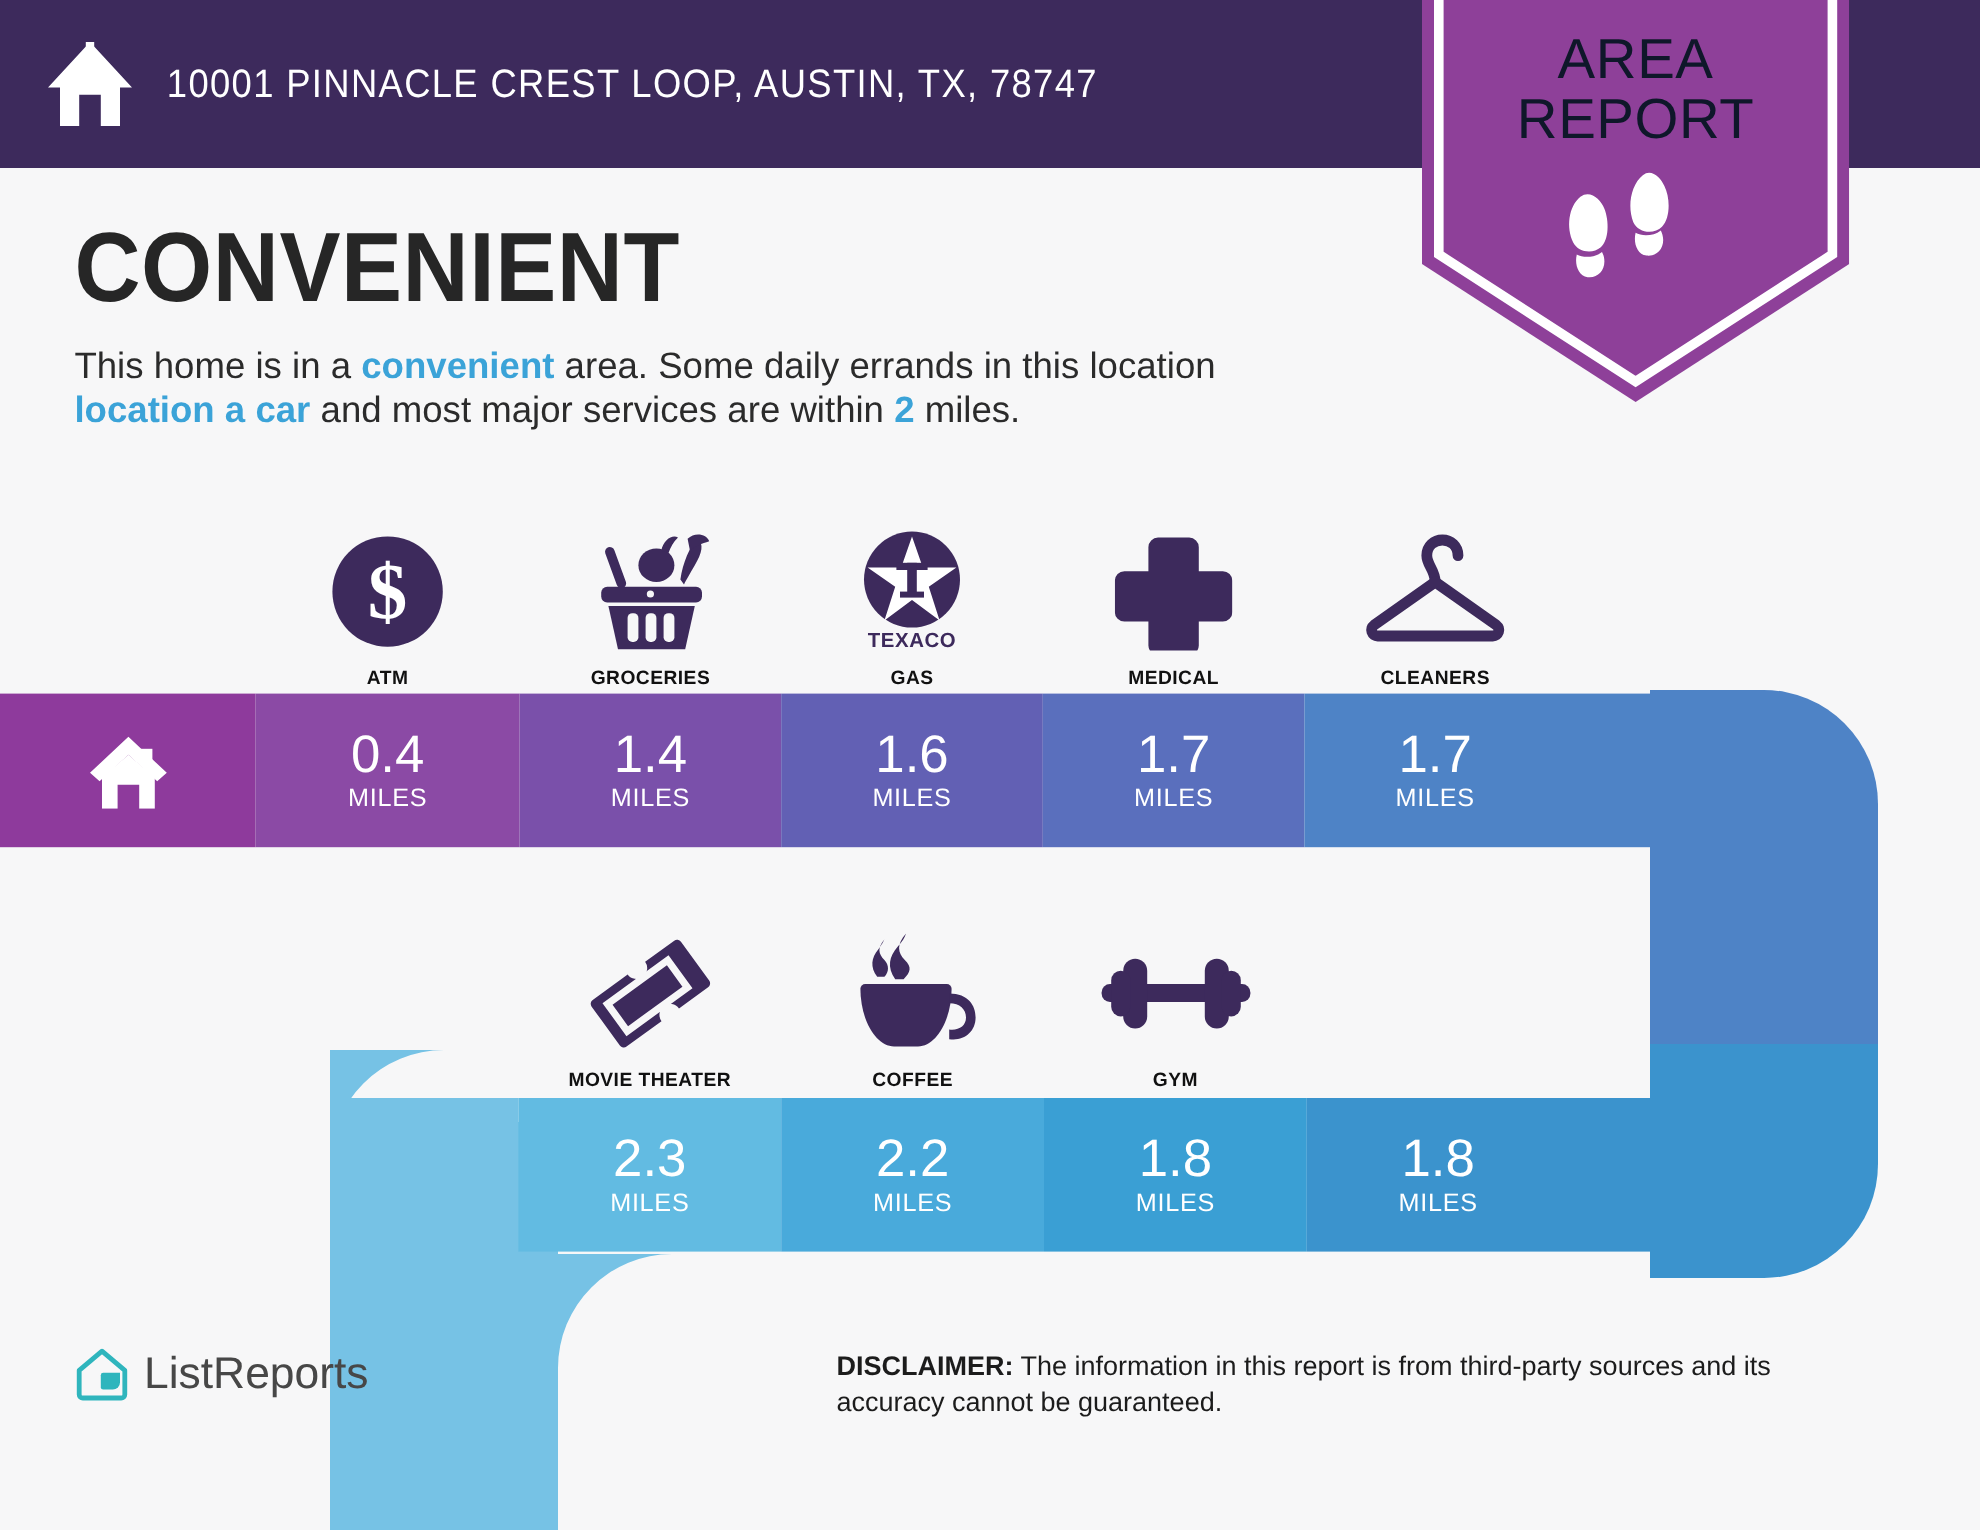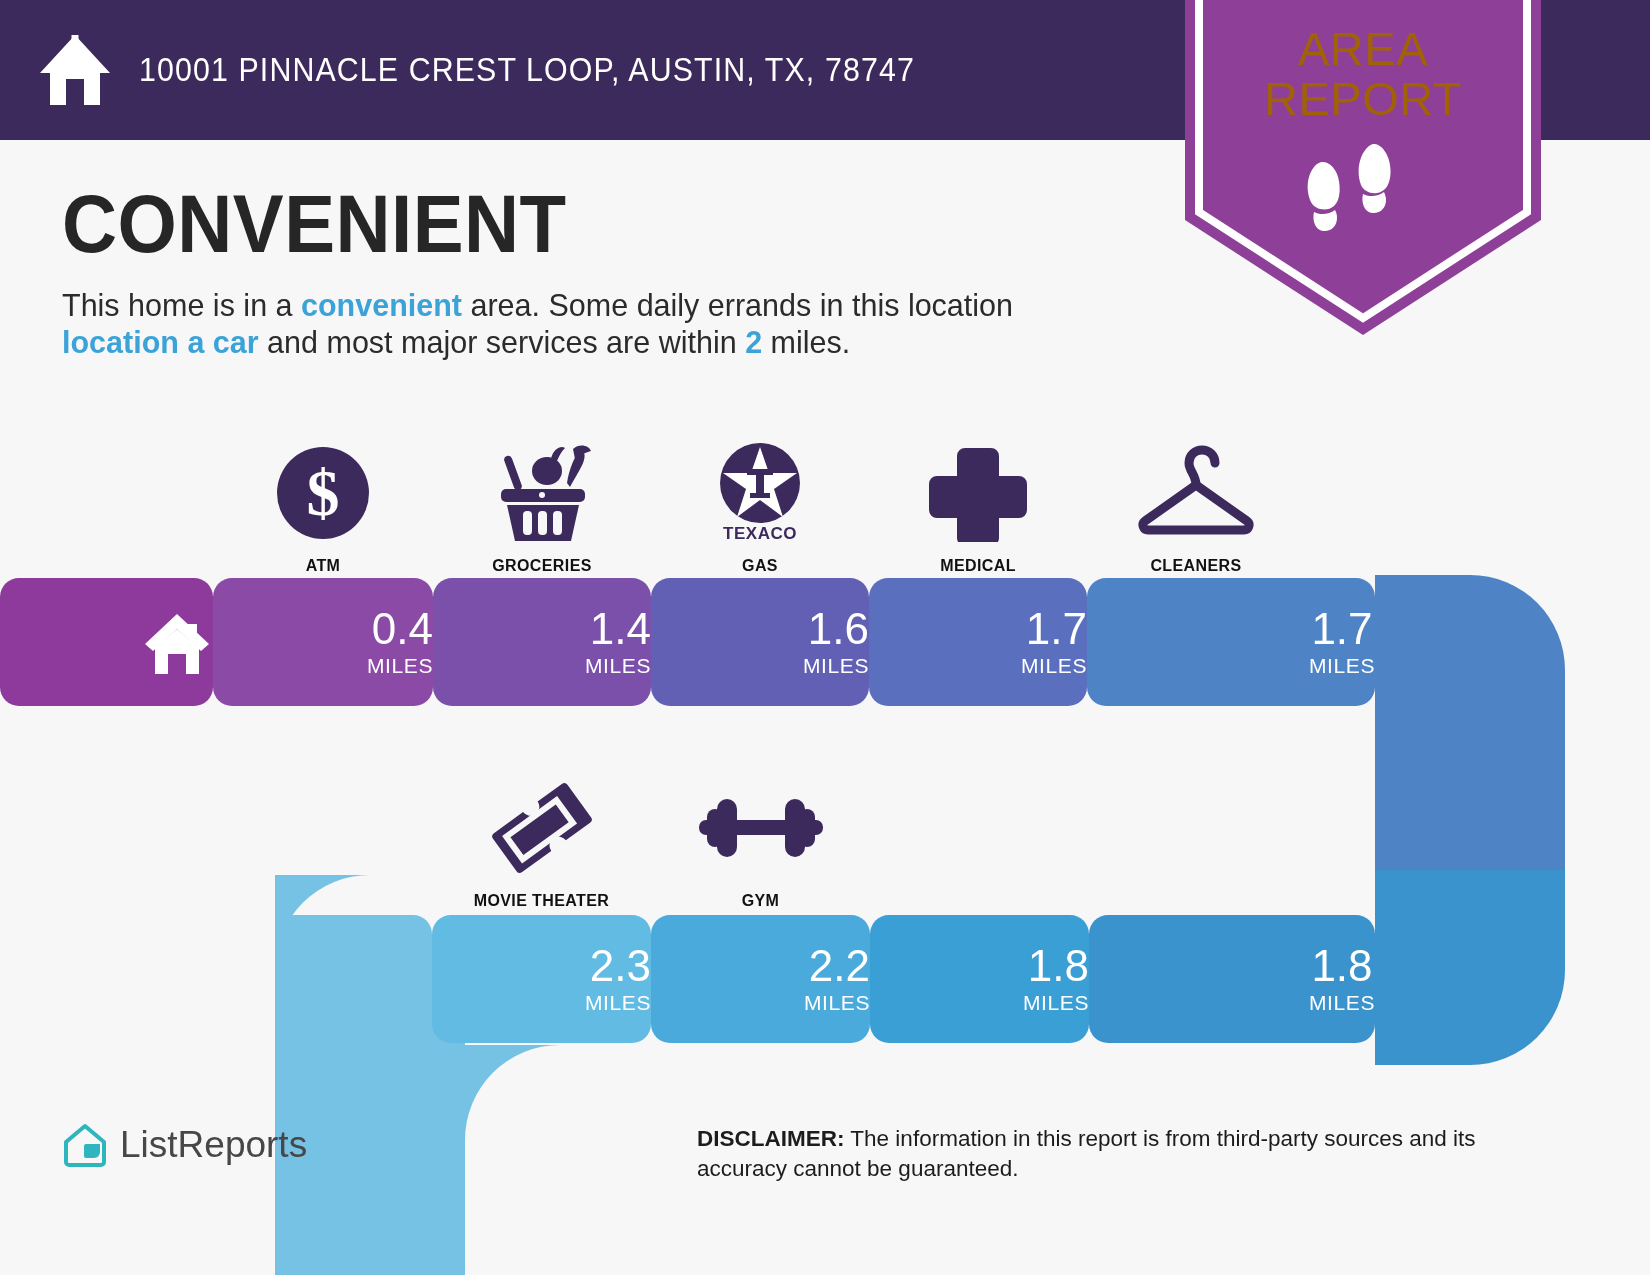--- a/index.html
+++ b/index.html
@@ -27,21 +27,21 @@
     transform:scaleX(0.92);transform-origin:left center;
   }
 
   
   .badge{
     position:absolute;left:1185px;top:-10px;width:356px;height:345px;
     z-index:6;
   }
   .badge-txt{
     position:absolute;left:0;top:34px;width:356px;text-align:center;
-    color:#a16207;font-size:47px;line-height:50px;font-weight:400;
+    color:#0f172a;font-size:47px;line-height:50px;font-weight:400;
     letter-spacing:0.5px;
   }
   .badge-feet{position:absolute;left:118px;top:152px;width:120px;height:95px;}
 
   
   .headline{
     position:absolute;left:62px;top:183px;
     font-size:82px;line-height:82px;font-weight:700;color:#262626;
     letter-spacing:0.5px;
     font-family:"Liberation Sans Narrow","Liberation Sans",sans-serif;
@@ -52,21 +52,21 @@
     font-size:30.5px;line-height:37px;color:#2b2b2b;font-weight:400;
   }
   .hl{color:#3ba3d8;font-weight:700;}
 
   
   .snake{position:absolute;left:0;top:575px;width:1650px;height:700px;z-index:1;}
 
   
   .rowbar{position:absolute;display:flex;z-index:2;}
   .seg{position:relative;display:flex;flex-direction:column;
-       align-items:flex-end;justify-content:center;height:100%;border-radius:19px;}
+       align-items:center;justify-content:center;height:100%;}
   .seg .num{color:#fff;font-size:44px;line-height:44px;font-weight:400;
             font-family:"Liberation Sans",sans-serif;}
   .seg .unit{color:#fff;font-size:21px;line-height:24px;letter-spacing:0.6px;
              margin-top:3px;}
   .seg.home-seg{justify-content:center;}
   .seg .house-small{width:72px;height:64px;}
 
   
   .iconrow{position:absolute;display:flex;z-index:3;}
   .iconcell{display:flex;flex-direction:column;align-items:center;
@@ -261,20 +261,33 @@
       <svg width="108" height="100" viewBox="0 0 108 100">
         <g transform="rotate(-36 54 50)">
           <path d="M12 26 h36 a9 9 0 0 0 18 0 h30 a4 4 0 0 1 4 4 v40 a4 4 0 0 1 -4 4 h-30 a9 9 0 0 0 -18 0 h-36 a4 4 0 0 1 -4 -4 v-40 a4 4 0 0 1 4 -4 z" fill="#3d2a5c"></path>
           <rect x="20" y="36" width="62" height="28" fill="none" stroke="#f7f7f8" stroke-width="6"></rect>
         </g>
       </svg>
     </div>
     <div class="cap">MOVIE THEATER</div>
   </div>
 
+  <div class="iconcell" style="width:219px;">
+    <div class="glyph">
+      <svg width="108" height="100" viewBox="0 0 108 100">
+        <g fill="#3d2a5c">
+          <path d="M30 5 C24 12 25 17 30 22 C34 26 34 32 30 36 L24 36 C18 28 19 20 25 13 C28 9 29 7 30 5 Z"></path>
+          <path d="M48 0 C40 9 41 16 47 22 C53 28 52 32 46 38 L39 38 C32 28 34 19 41 11 C45 7 47 3 48 0 Z"></path>
+          <path d="M14 42 h68 a4 4 0 0 1 4 4 c0 26 -13 48 -28 48 h-20 c-15 0 -28 -22 -28 -48 a4 4 0 0 1 4 -4 z"></path>
+          <path d="M84 50 C100 50 106 60 106 70 C106 82 96 90 84 88 L84 80 C92 81 98 77 98 70 C98 63 93 58 84 58 Z"></path>
+        </g>
+      </svg>
+    </div>
+    <div class="cap">COFFEE</div>
+  </div>
 
   <div class="iconcell" style="width:219px;">
     <div class="glyph">
       <svg width="132" height="74" viewBox="0 0 132 74">
         <g fill="#3d2a5c">
           <rect x="4" y="29" width="124" height="15" rx="7"></rect>
           <rect x="22" y="8" width="20" height="58" rx="10"></rect>
           <rect x="90" y="8" width="20" height="58" rx="10"></rect>
           <rect x="12" y="18" width="16" height="38" rx="8"></rect>
           <rect x="104" y="18" width="16" height="38" rx="8"></rect>

